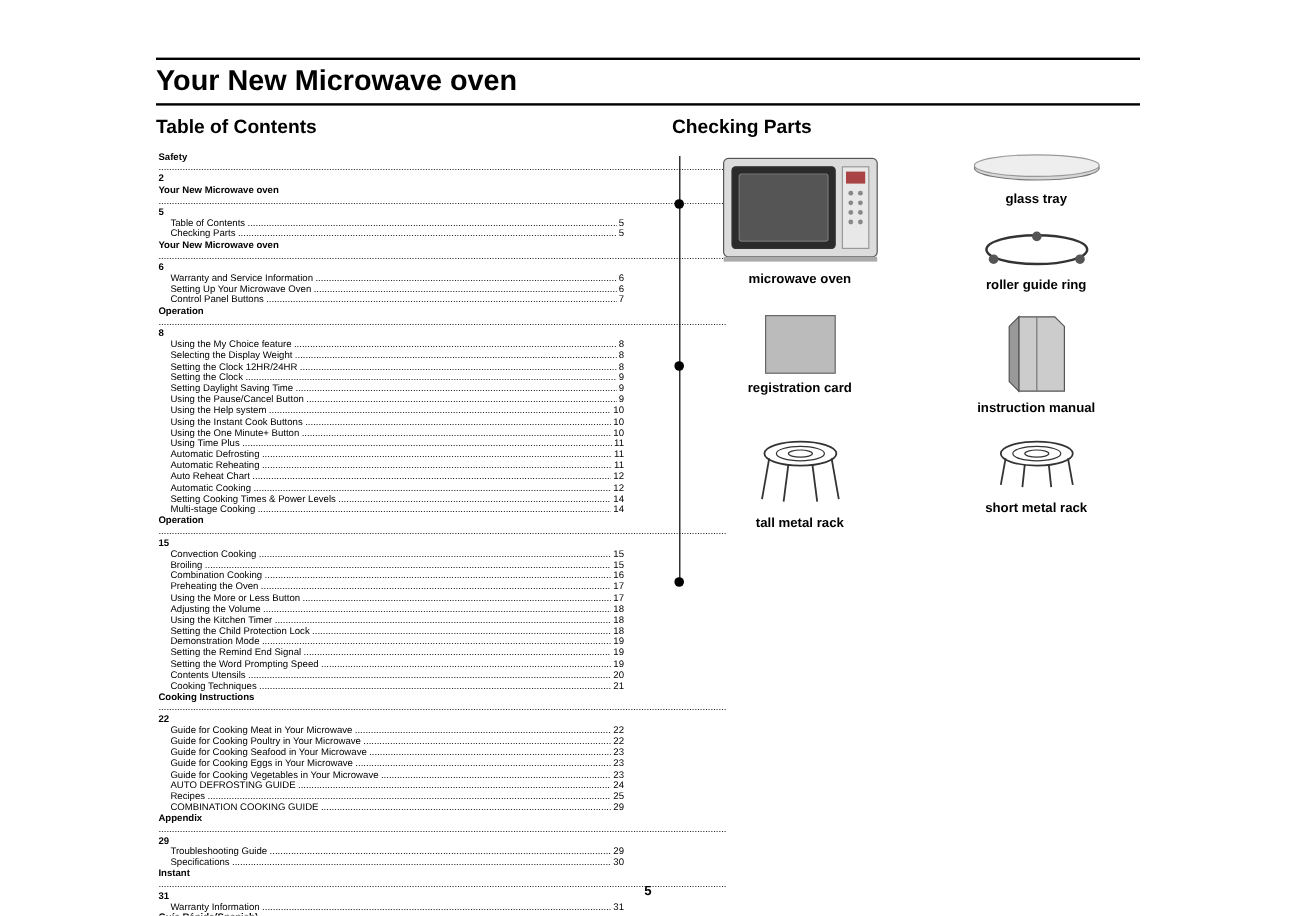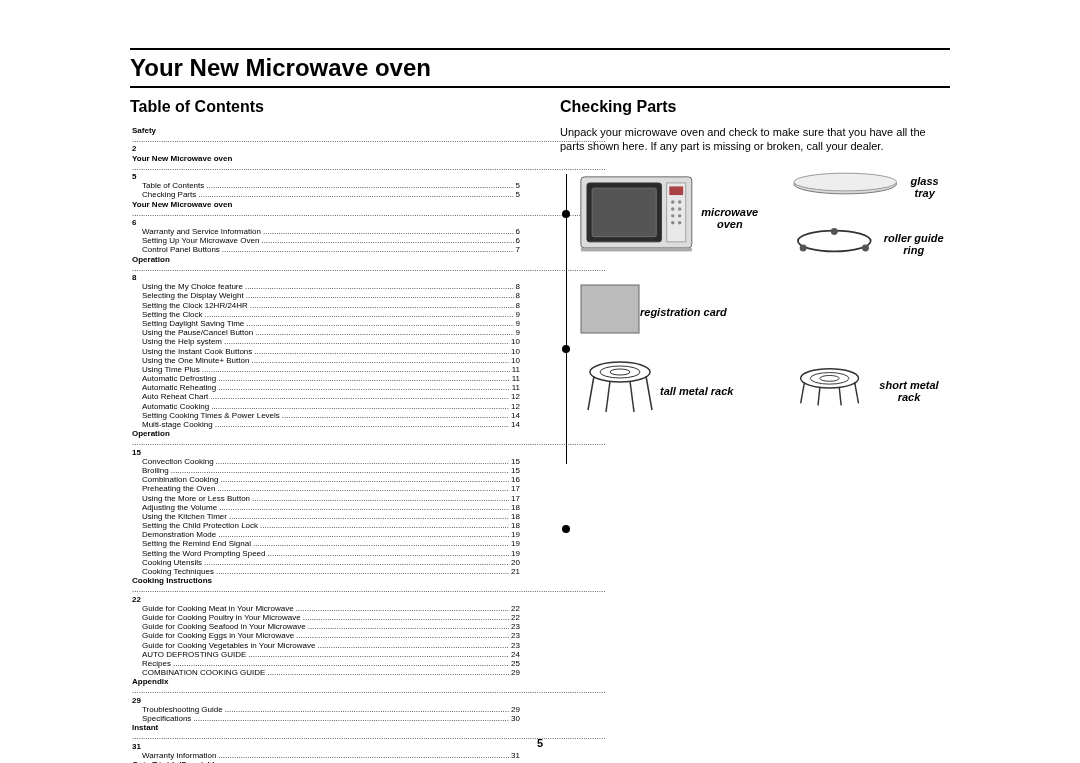--- a/index.html
+++ b/index.html
@@ -89,26 +89,25 @@
   }
   .parts-grid {
     flex: 1;
     display: grid;
     grid-template-columns: 1fr 1fr;
     column-gap: 24px;
     row-gap: 18px;
   }
   .part {
     display: flex;
-    flex-direction: row;
+    flex-direction: column;
     align-items: center;
     font-size: 11px;
     font-weight: bold;
     text-align: center;
-    font-style: italic;
   }
   .part svg { margin-bottom: 6px; }
   .page-num {
     position: absolute;
     bottom: 14px;
     left: 50%;
     transform: translateX(-50%);
     font-size: 11px;
     font-weight: bold;
   }
@@ -305,21 +304,21 @@
             <span class="toc-title">Setting the Remind End Signal </span>
             <span class="toc-dots"></span>
             <span class="toc-page"> 19</span>
           </div>
           <div class="toc-row level2">
             <span class="toc-title">Setting the Word Prompting Speed </span>
             <span class="toc-dots"></span>
             <span class="toc-page"> 19</span>
           </div>
           <div class="toc-row level2">
-            <span class="toc-title">Cooking Utensils </span>
+            <span class="toc-title">Contents Utensils </span>
             <span class="toc-dots"></span>
             <span class="toc-page"> 20</span>
           </div>
           <div class="toc-row level2">
             <span class="toc-title">Cooking Techniques </span>
             <span class="toc-dots"></span>
             <span class="toc-page"> 21</span>
           </div>
           <div class="toc-row level1">
             <span class="toc-title">Cooking Instructions </span>
@@ -399,32 +398,31 @@
           <div class="toc-row level1">
             <span class="toc-title">Quick Reference(English) </span>
             <span class="toc-dots"></span>
             <span class="toc-page"> Back Cover</span>
           </div>
         </div>
     </div>
 
     <div class="col">
       <h2 class="sub">Checking Parts</h2>
-      <div class="checking-text">Unpack your microwave oven and check to make sure that you have all the parts shown here. If any part is missing or broken, call your dealer.</div>
 
       <div class="parts">
         <div class="parts-guide">
           <div class="bullet" style="top:40px"></div>
           <div class="bullet" style="top:175px"></div>
           <div class="bullet" style="top:355px"></div>
         </div>
 
         <div class="parts-grid">
 
-          <div class="part" style="grid-column:1;grid-row:1 / span 2;justify-content:space-between">
+          <div class="part" style="grid-column:1;grid-row:1 / span 2;justify-content:center">
             <svg width="130" height="90" viewBox="0 0 130 90">
               <rect x="1" y="1" width="128" height="82" rx="4" fill="#dcdcdc" stroke="#555"></rect>
               <rect x="8" y="8" width="86" height="68" rx="3" fill="#2b2b2b" stroke="#333"></rect>
               <rect x="14" y="14" width="74" height="56" rx="2" fill="#555" stroke="#777"></rect>
               <rect x="100" y="8" width="22" height="68" fill="#e8e8e8" stroke="#999"></rect>
               <rect x="103" y="12" width="16" height="10" fill="#a44"></rect>
               <circle cx="107" cy="30" r="2" fill="#888"></circle>
                 <circle cx="115" cy="30" r="2" fill="#888"></circle>
               <circle cx="107" cy="38" r="2" fill="#888"></circle>
                 <circle cx="115" cy="38" r="2" fill="#888"></circle>
@@ -455,20 +453,28 @@
             <span>roller guide ring</span>
           </div>
 
           <div class="part" style="grid-column:1;grid-row:3">
             <svg width="60" height="50" viewBox="0 0 60 50">
               <rect x="1" y="1" width="58" height="48" fill="#bbb" stroke="#666"></rect>
             </svg>
             <span>registration card</span>
           </div>
 
+          <div class="part" style="grid-column:2;grid-row:3">
+            <svg width="50" height="66" viewBox="0 0 50 66">
+              <polygon points="10,2 40,2 48,10 48,64 10,64" fill="#ccc" stroke="#555"></polygon>
+              <polygon points="10,2 10,64 2,56 2,10" fill="#999" stroke="#555"></polygon>
+              <line x1="25" y1="2" x2="25" y2="64" stroke="#777"></line>
+            </svg>
+            <span>instruction manual</span>
+          </div>
 
           <div class="part" style="grid-column:1;grid-row:4">
             <svg width="80" height="60" viewBox="0 0 80 60">
               <ellipse cx="40" cy="14" rx="30" ry="10" fill="none" stroke="#333" stroke-width="1.5"></ellipse>
               <ellipse cx="40" cy="14" rx="20" ry="6" fill="none" stroke="#333"></ellipse>
               <ellipse cx="40" cy="14" rx="10" ry="3" fill="none" stroke="#333"></ellipse>
               <line x1="14" y1="18" x2="8" y2="52" stroke="#333" stroke-width="1.5"></line>
               <line x1="66" y1="18" x2="72" y2="52" stroke="#333" stroke-width="1.5"></line>
               <line x1="30" y1="23" x2="26" y2="54" stroke="#333" stroke-width="1.5"></line>
               <line x1="50" y1="23" x2="54" y2="54" stroke="#333" stroke-width="1.5"></line>

